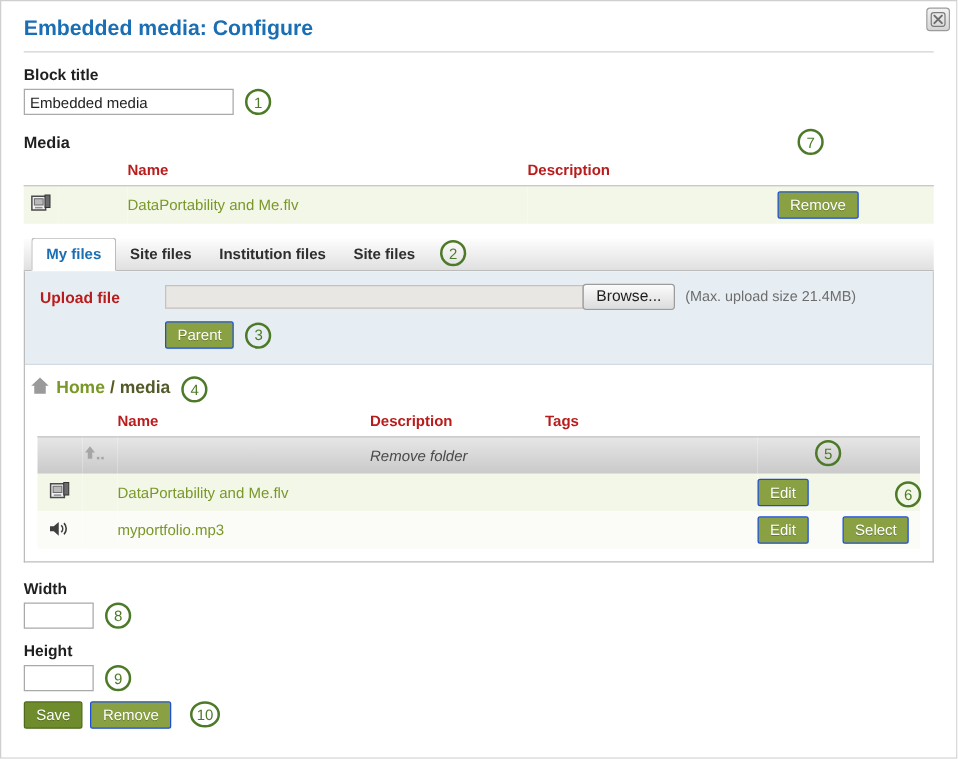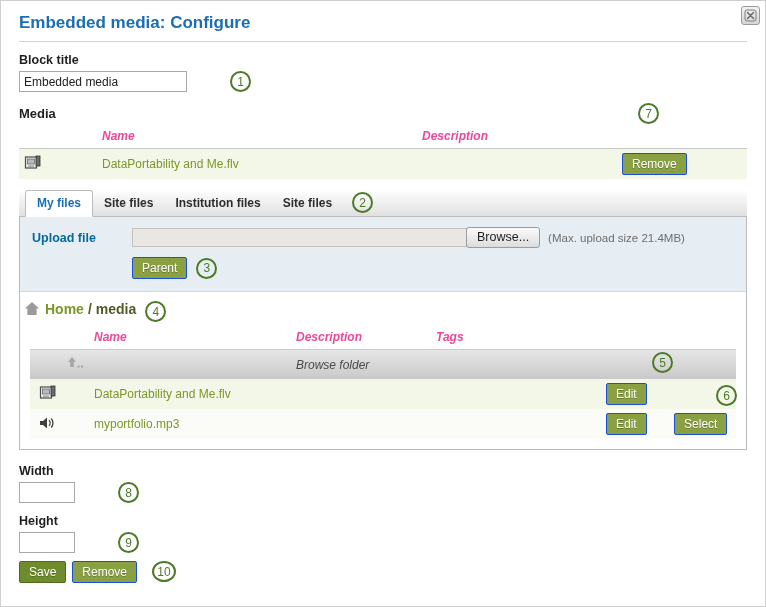--- a/index.html
+++ b/index.html
@@ -45,21 +45,21 @@
 
   .body-wrap { padding: 0 18px; }
 
   .field-label {
     font-size: 12.5px;
     font-weight: bold;
     color: #1f1f1f;
     margin: 11px 0 4px 0;
   }
 
-  .row-inline { display: flex; align-items: center; gap: 34px; }
+  .row-inline { display: flex; align-items: center; }
 
   input.text-input {
     height: 21px;
     border: 1px solid #a9a9a9;
     background: #ffffff;
     font-family: "Liberation Sans", sans-serif;
     font-size: 12px;
     color: #222;
     padding: 1px 4px;
   }
@@ -90,26 +90,25 @@
     font-size: 13px;
     font-weight: bold;
     color: #1f1f1f;
     margin: 14px 0 6px 0;
   }
 
   
   table.ft { width: 100%; border-collapse: collapse; }
   table.ft th {
     text-align: left;
-    color: #ec4899;
+    color: #b91c1c;
     font-size: 12px;
     font-weight: bold;
     padding: 2px 0 5px 0;
     border-bottom: 1px solid #c9c9c9;
-    font-style: italic;
   }
   table.ft td {
     padding: 4px 0;
     vertical-align: middle;
     font-size: 12px;
   }
   .flink {
     color: #7a9829;
     text-decoration: none;
     font-size: 12px;
@@ -189,21 +188,21 @@
   
   .upload-box {
     background: #e7eef3;
     border-bottom: 1px solid #d3dbe1;
     padding: 10px 12px 12px 12px;
   }
   .upload-row { display: flex; align-items: center; }
   .upload-lbl {
     font-size: 12.5px;
     font-weight: bold;
-    color: #0369a1;
+    color: #b91c1c;
     width: 100px;
   }
   .fileinput {
     flex: none;
     width: 335px;
     height: 19px;
     background: #e9e7e4;
     border: 1px solid #c5c1bc;
   }
   .maxsize { color: #6d6d6d; font-size: 11.5px; margin-left: 8px; }
@@ -346,21 +345,21 @@
                 <td>
                   <span>
                     <svg width="24" height="18" viewBox="0 0 24 18">
                       <path d="M6 3 L10 8 L7.8 8 L7.8 13 L4.2 13 L4.2 8 L2 8 Z" fill="#a6a6a6"></path>
                       <rect x="11.5" y="11.5" width="2" height="2" fill="#a6a6a6"></rect>
                       <rect x="15" y="11.5" width="2" height="2" fill="#a6a6a6"></rect>
                     </svg>
                   </span>
                 </td>
                 <td></td>
-                <td class="parent-text">Browse folder</td>
+                <td class="parent-text">Remove folder</td>
                 <td></td>
                 <td></td>
               </tr>
 
               <tr class="row-green">
                 <td class="ic">
                   <span>
                     <svg width="18" height="18" viewBox="0 0 18 18">
                       <rect x="1.5" y="3" width="11" height="11" fill="#f2f2f2" stroke="#4a4a4a" stroke-width="1.2"></rect>
                       <rect x="3.5" y="5" width="7" height="5" fill="#b9b9b9" stroke="#6c6c6c" stroke-width=".8"></rect>

